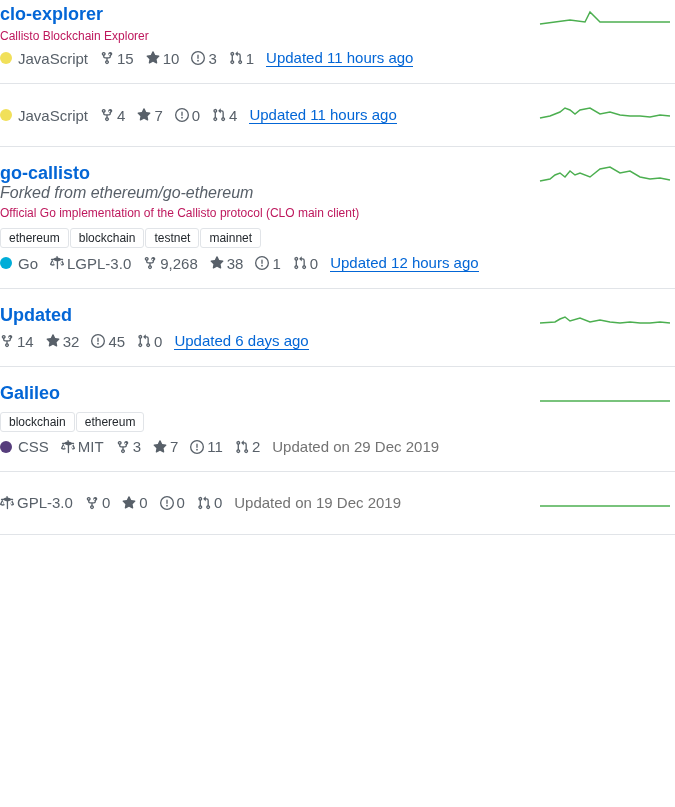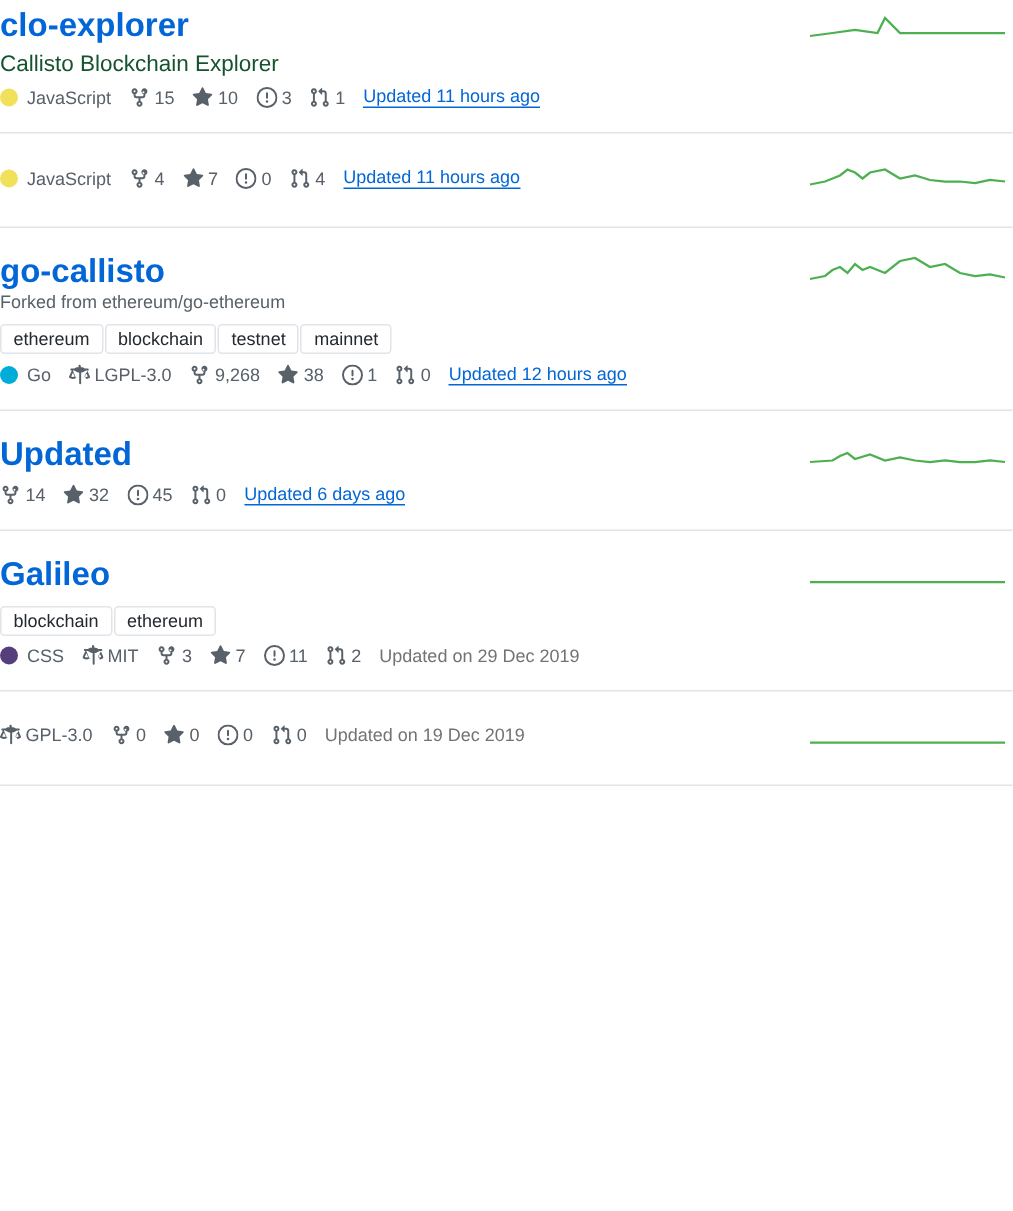--- a/index.html
+++ b/index.html
@@ -16,35 +16,36 @@
       justify-content: space-between;
       align-items: flex-start;
       padding: 16px 0;
       border-bottom: 1px solid #e1e4e8;
       position: relative;
     }
     .repo-item:first-child { padding-top: 4px; }
     .repo-left { flex: 1; padding-right: 20px; }
     .repo-right { width: 140px; flex-shrink: 0; display: flex; align-items: center; justify-content: center; }
     .repo-name {
-      font-size: 22px;
+      font-size: 18px;
       font-weight: 600;
       color: #0366d6;
       text-decoration: none;
     }
     .repo-desc {
-      color: #14532d;
-      font-size: 15px;
+      color: #be185d;
+      font-size: 12px;
       margin-top: 4px;
       margin-bottom: 2px;
     }
     .fork-info {
       color: #586069;
-      font-size: 12px;
+      font-size: 16px;
       margin-bottom: 4px;
+      font-style: italic;
     }
     .repo-tags {
       display: flex;
       flex-wrap: wrap;
       gap: 1px;
       margin: 8px 0 6px 0;
     }
     .tag {
       border: 1px solid #e1e4e8;
       border-radius: 3px;
@@ -52,21 +53,21 @@
       font-size: 12px;
       color: #24292e;
       background: #fff;
     }
     .repo-meta {
       display: flex;
       align-items: center;
       flex-wrap: wrap;
       gap: 12px;
       margin-top: 6px;
-      font-size: 12px;
+      font-size: 15px;
       color: #586069;
     }
     .lang-dot {
       display: inline-block;
       width: 12px;
       height: 12px;
       border-radius: 50%;
       margin-right: 3px;
       vertical-align: middle;
     }
@@ -165,21 +166,21 @@
   </span>
           <a class="updated-link" href="#">Updated 11 hours ago</a>
         </div></div>
       <div class="repo-right">
     <svg class="sparkline" width="130" height="30" viewBox="0 0 130 30">
       <polyline points="0,18 10,16 20,12 25,8 30,10 35,14 40,10 50,8 60,14 70,12 80,15 90,16 100,16 110,17 120,15 130,16" fill="none" stroke="#4caf50" stroke-width="1.5"></polyline>
     </svg>
   </div>
     </div>
     <div class="repo-item">
-      <div class="repo-left"><a class="repo-name" href="#">go-callisto</a><div class="fork-info">Forked from ethereum/go-ethereum</div><div class="repo-tags">
+      <div class="repo-left"><a class="repo-name" href="#">go-callisto</a><div class="fork-info">Forked from ethereum/go-ethereum</div><div class="repo-desc">Official Go implementation of the Callisto protocol (CLO main client)</div><div class="repo-tags">
           <span class="tag">ethereum</span>
           <span class="tag">blockchain</span>
           <span class="tag">testnet</span>
           <span class="tag">mainnet</span>
         </div><div class="repo-meta">
           <span class="meta-item">
       <span class="lang-dot" style="background:#00add8"></span>
       <span>Go</span>
     </span>
           <span class="meta-item">

